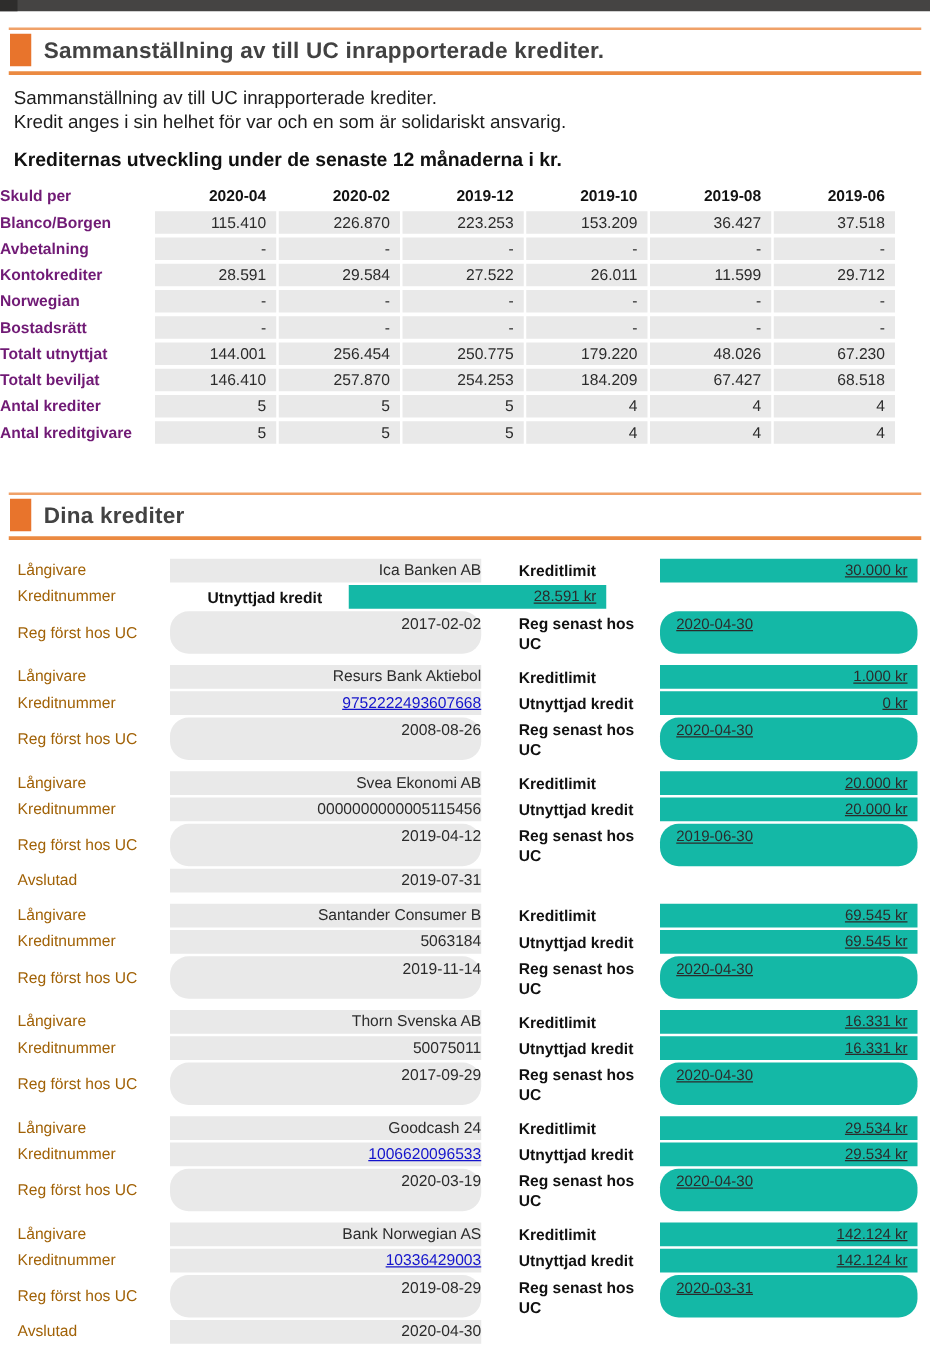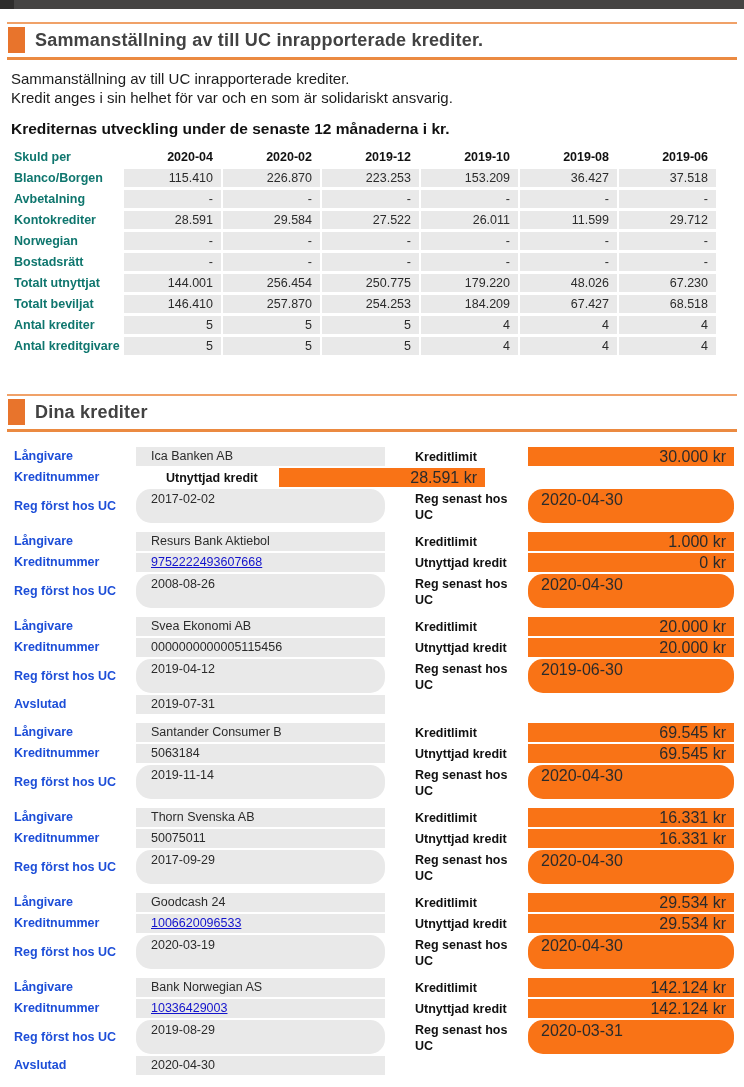--- a/index.html
+++ b/index.html
@@ -41,60 +41,60 @@
   }
   .dev-heading {
     margin: 13px 0 10px 11px;
     font-size: 15.5px; font-weight: bold; color: #111;
   }
 
   
   .dev-table { margin-left: 0; }
   .t-row { display: flex; height: 18px; margin-bottom: 3px; }
   .t-label {
-    flex: 0 0 122px; width: 122px; padding-left: 14px;
-    font-size: 12.5px; font-weight: bold; color: #0f766e;
+    flex: 0 0 122px; width: 122px; padding-left: 0;
+    font-size: 12.5px; font-weight: bold; color: #701a75;
     line-height: 18px; white-space: nowrap;
   }
   .t-cell {
     flex: 0 0 97px; width: 97px; margin-left: 2px;
     background: #e9e9e9;
     font-size: 12.5px; color: #2b2b2b;
     text-align: right; padding-right: 8px; line-height: 18px;
     white-space: nowrap;
   }
   .t-row.t-head .t-cell {
     background: transparent; font-weight: bold; color: #111;
   }
 
   
   .section-header.second { margin-top: 39px; }
   .credits { margin-top: 15px; }
   .credit-entry { margin-bottom: 9px; }
   .cr-row { display: flex; margin-bottom: 2px; }
   .cr-label-l {
     flex: 0 0 136px; width: 136px; padding-left: 14px;
-    font-size: 12.5px; font-weight: bold; color: #1d4ed8;
+    font-size: 12.5px; font-weight: normal; color: #a16207;
     line-height: 19px; display: flex; align-items: center;
   }
   .cr-val-l {
     flex: 0 0 249px; width: 249px;
     background: #e9e9e9; font-size: 12.5px; color: #2b2b2b;
-    padding-left: 15px; line-height: 19px; white-space: nowrap;
+    padding-left: 15px; line-height: 19px; white-space: nowrap; text-align: right;
   }
   .cr-gap { flex: 0 0 14px; width: 14px; }
   .cr-label-r {
     flex: 0 0 113px; width: 113px;
     font-size: 12.5px; font-weight: bold; color: #111;
     line-height: 16px; padding-top: 2px; margin-left: 16px;
   }
   .cr-val-r {
     flex: 0 0 206px; width: 206px;
-    background: #f97316; font-size: 16px; color: #2b2b2b;
-    line-height: 19px; white-space: nowrap;
+    background: #14b8a6; font-size: 12px; color: #2b2b2b;
+    line-height: 19px; white-space: nowrap; text-decoration: underline;
   }
   .cr-val-r.num { text-align: right; padding-right: 8px; }
   .cr-val-r.date { text-align: left; padding-left: 13px; }
   .cr-row.reg .cr-val-l, .cr-row.reg .cr-val-r { min-height: 33px; padding-top: 1px; border-radius: 15px; }
   .cr-row.reg .cr-label-l { align-items: center; }
   .knr-link { color: #1414cc; text-decoration: underline; cursor: pointer; }
 </style>
 </head>
 <body>
 

